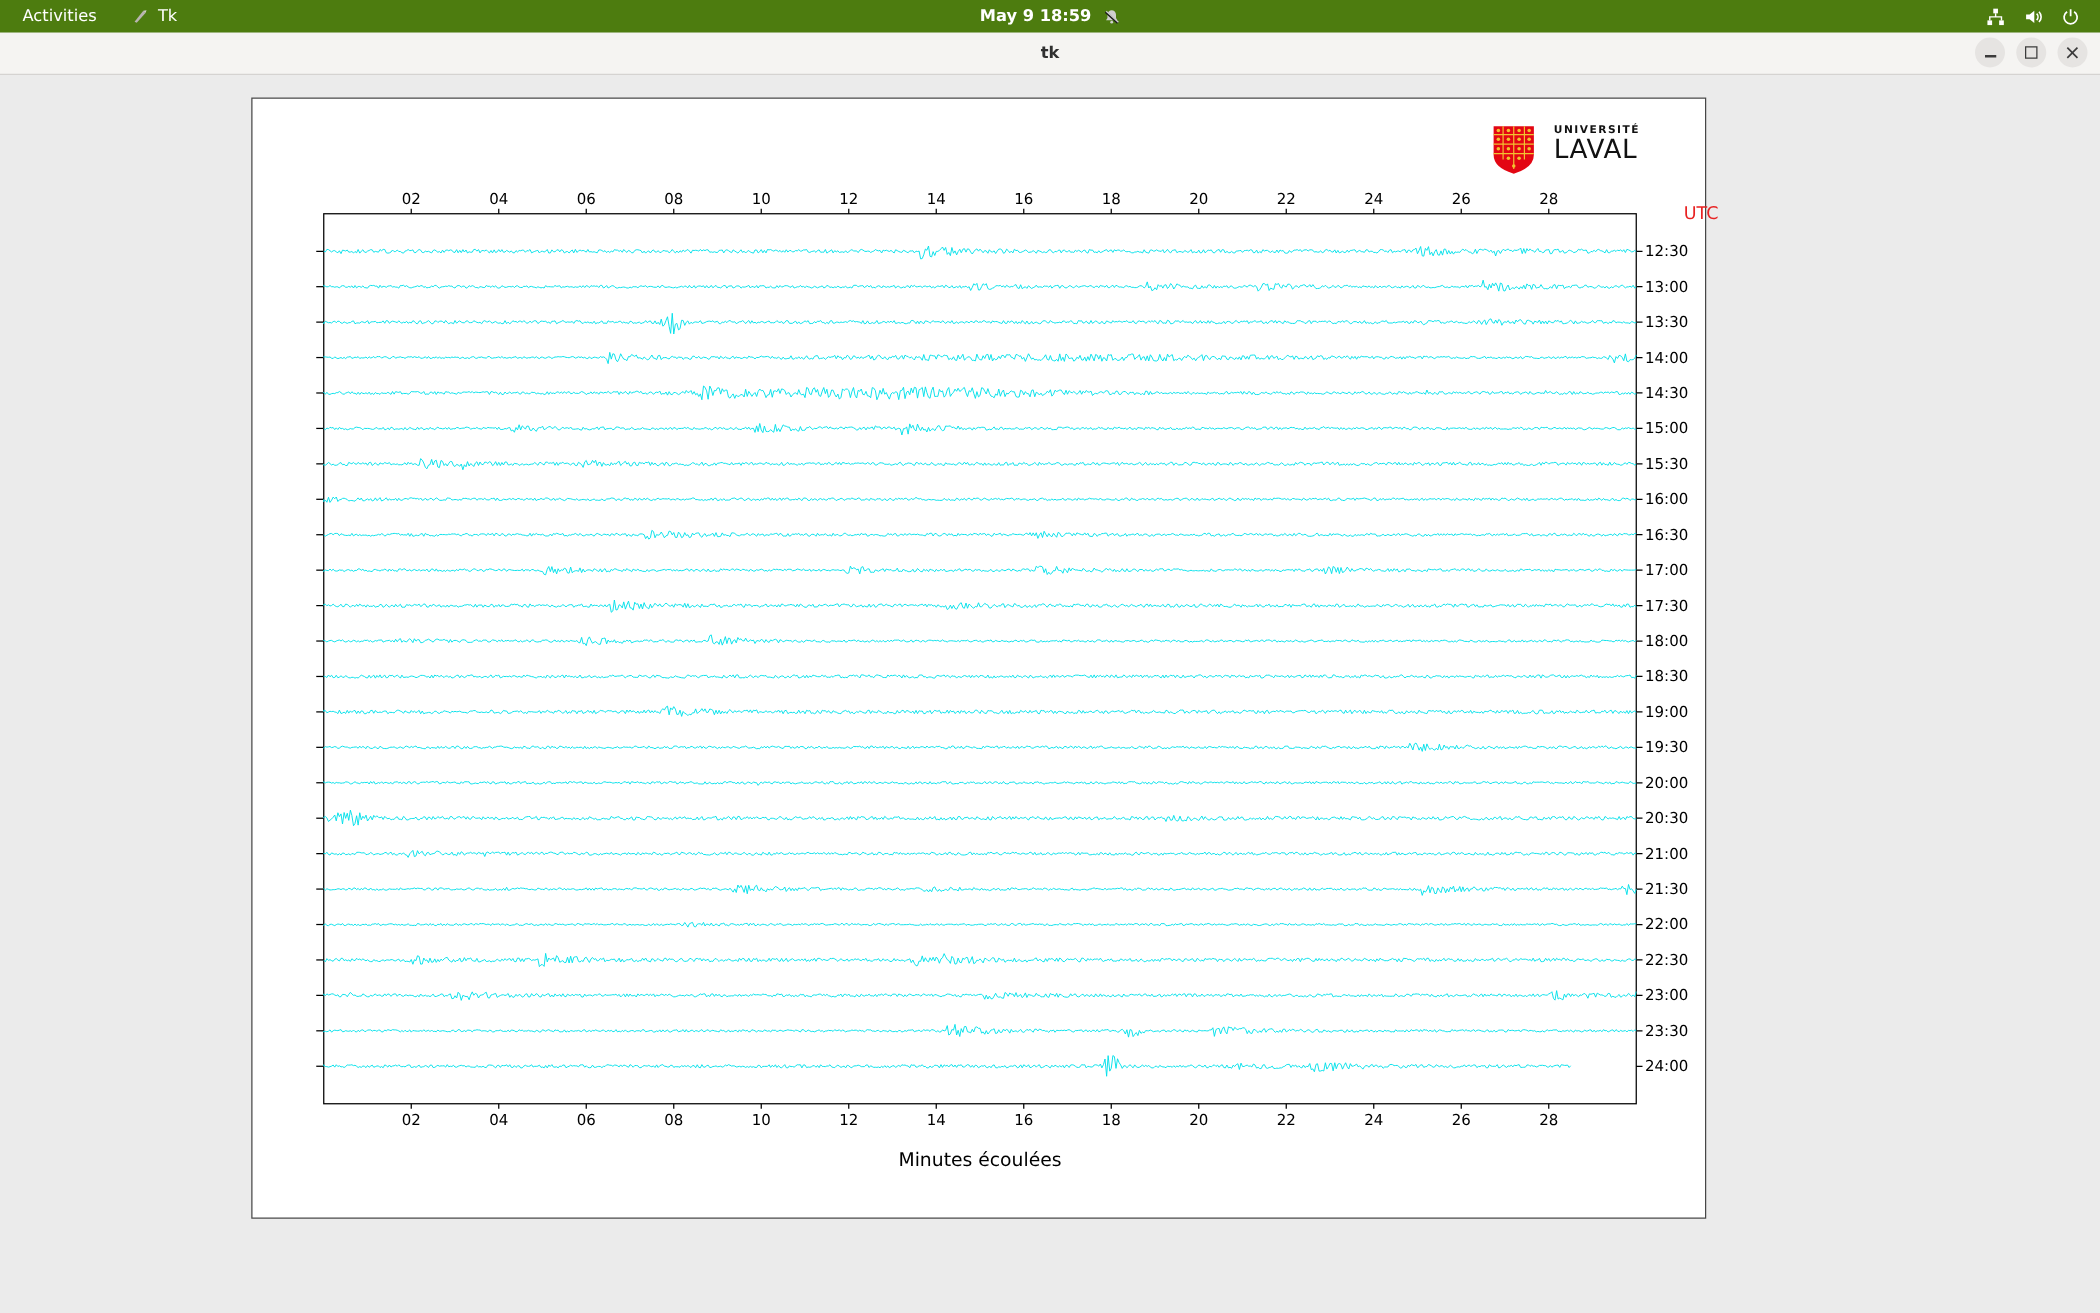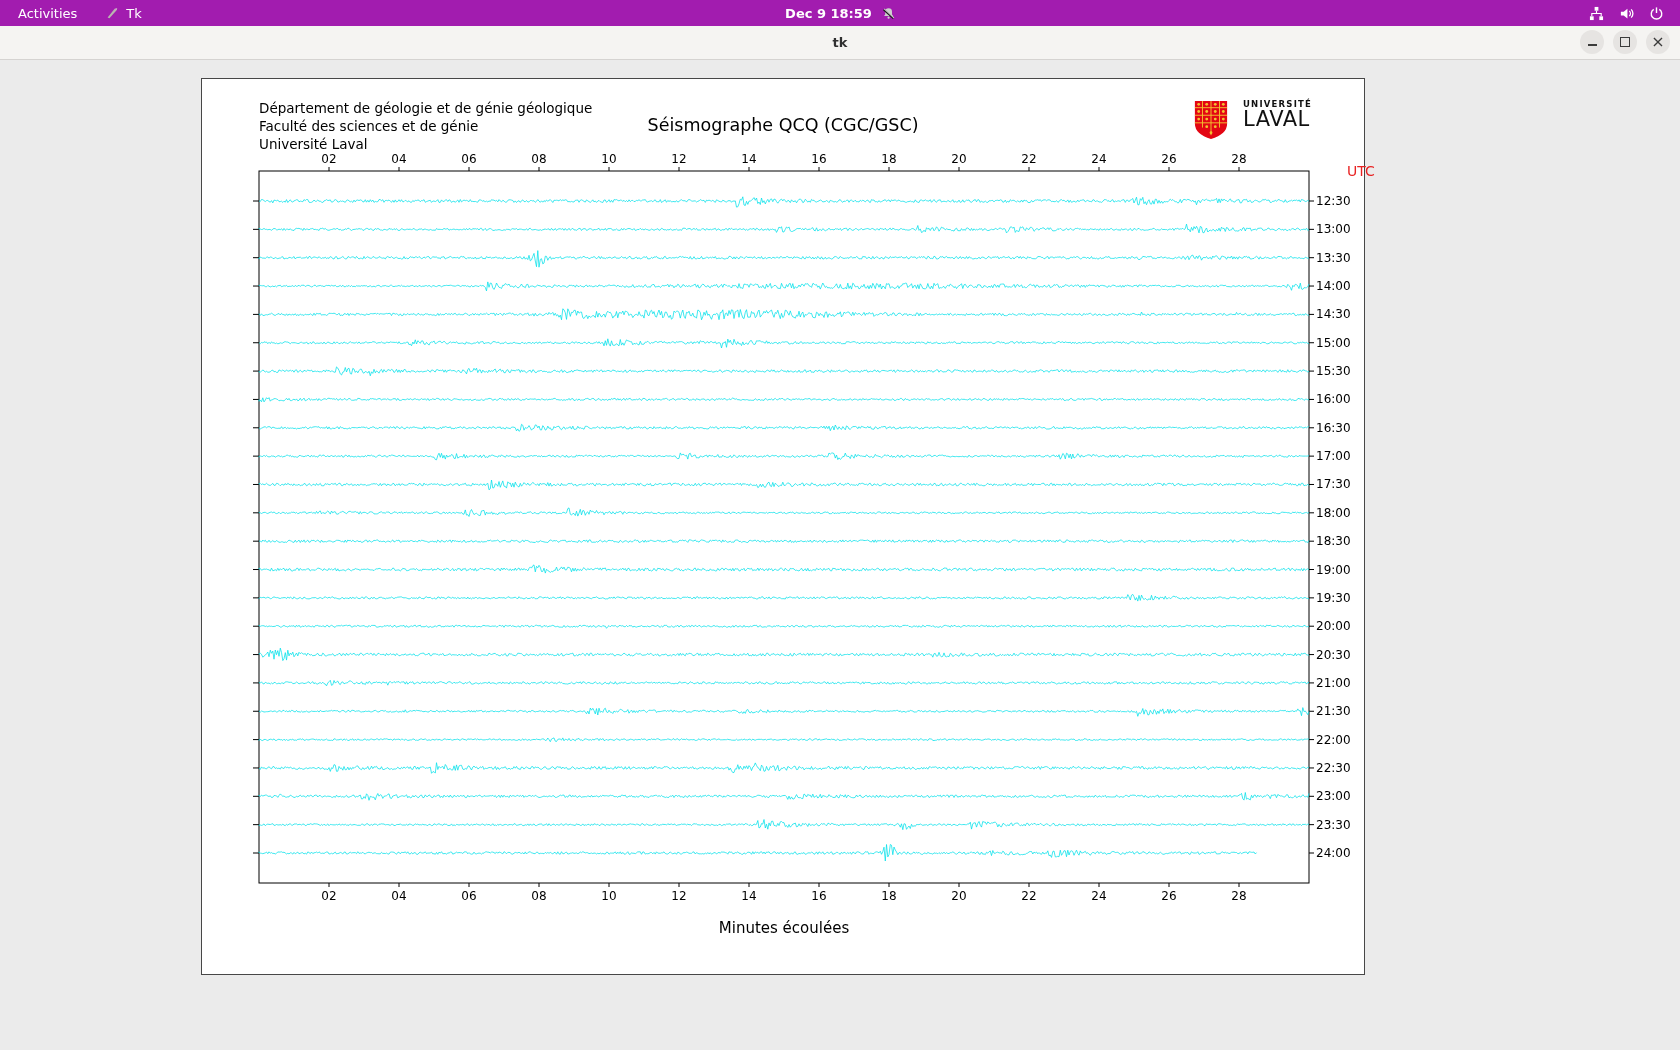--- a/index.html
+++ b/index.html
@@ -5,21 +5,21 @@
   html,body{margin:0;padding:0;}
   body{
     width:1680px;height:1050px;position:relative;overflow:hidden;
     background:#ebebeb;
     font-family:"DejaVu Sans","Liberation Sans",sans-serif;
     -webkit-font-smoothing:antialiased;
   }
   
   .top-bar{
     position:absolute;left:0;top:0;width:100%;height:26px;
-    background:#a21caf;color:#ffffff;display:flex;align-items:center;
+    background:#4d7c0f;color:#ffffff;display:flex;align-items:center;
     font-size:13px;z-index:30;
   }
   .tb-left{display:flex;align-items:center;gap:20px;padding-left:14px;}
   .tb-item{display:flex;align-items:center;gap:7px;height:26px;padding:0 4px;}
   .tb-center{
     position:absolute;left:50%;transform:translateX(-50%);
     display:flex;align-items:center;gap:10px;height:26px;font-weight:700;
   }
   .tb-right{margin-left:auto;display:flex;align-items:center;gap:15px;padding-right:16px;height:26px;}
   .tb-icon{display:flex;align-items:center;}
@@ -69,21 +69,21 @@
       <span class="tb-icon">
         <svg width="14" height="14" viewBox="0 0 16 16">
           <path d="M3 13 L11 3 L13 5 L5 14 Z" fill="#b9b5b0"></path>
           <path d="M11 3 L13 5 L14 2.5 Z" fill="#d6d2cc"></path>
         </svg>
       </span>
       <span>Tk</span>
     </div>
   </div>
   <div class="tb-center">
-    <span>Dec 9 18:59</span>
+    <span>May 9 18:59</span>
     <span class="tb-icon">
       <svg width="13" height="13" viewBox="0 0 16 16">
         <path d="M8 1.5 a4.2 4.2 0 0 1 4.2 4.2 V9.2 L13.6 11.2 H2.4 L3.8 9.2 V5.7 A4.2 4.2 0 0 1 8 1.5 Z" fill="#cfcfcf"></path>
         <circle cx="8" cy="13.2" r="1.4" fill="#cfcfcf"></circle>
         <line x1="2" y1="3" x2="14" y2="14" stroke="#1a1a1a" stroke-width="2.4"></line>
         <line x1="2.6" y1="2.4" x2="14.6" y2="13.4" stroke="#cfcfcf" stroke-width="1.3"></line>
       </svg>
     </span>
   </div>
   <div class="tb-right">
@@ -122,27 +122,21 @@
       </div>
     <div class="wbtn">
         <span class="close-glyph">×</span>
       </div>
   </div>
 </div>
 
 <div class="desktop">
   <div class="card">
 
-    <div class="hdr-lines">
-      <div>Département de géologie et de génie géologique</div>
-      <div>Faculté des sciences et de génie</div>
-      <div>Université Laval</div>
-    </div>
-
-    <div class="hdr-title">Séismographe QCQ (CGC/GSC)</div>
+
 
     <div class="logo">
       <span>
         <svg width="36" height="42" viewBox="0 0 38 44">
           <path id="shield-body" d="M2 2 H36 V26 Q36 37 19 42 Q2 37 2 26 Z" fill="#e30613"></path>
           <g id="shield-pattern" stroke="#f2c230" stroke-width="1" fill="none">
             <line x1="2" y1="9" x2="36" y2="9"></line>
             <line x1="2" y1="17" x2="36" y2="17"></line>
             <line x1="2" y1="25" x2="36" y2="25"></line>
             <line x1="10" y1="2" x2="10" y2="30"></line>

